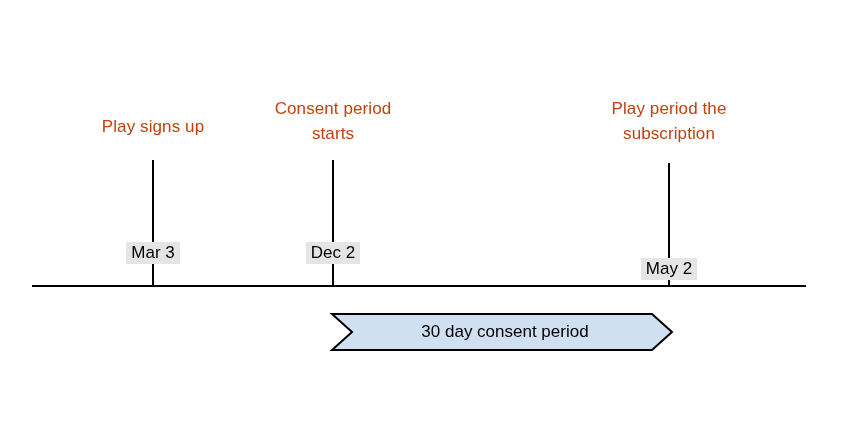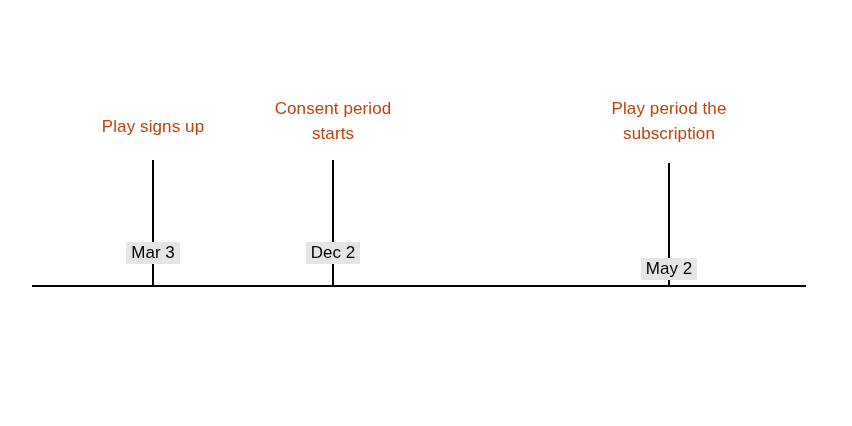--- a/index.html
+++ b/index.html
@@ -142,14 +142,20 @@
 
   <div class="event event-3" style="left:669px">
     <div class="event-tick"></div>
     <div class="event-title">Play period the
 subscription</div>
     <div class="event-date">
       <span>May 2</span>
     </div>
   </div>
 
+  <div class="period-banner">
+    <svg viewBox="0 0 342 38" preserveAspectRatio="none">
+      <polygon points="1,1 321,1 341,19 321,37 1,37 21,19" fill="#d0e0f2" stroke="#000000" stroke-width="2" stroke-linejoin="miter"></polygon>
+    </svg>
+    <div class="period-banner-label">30 day consent period</div>
+  </div>
 
 </div>
 
 </body></html>

